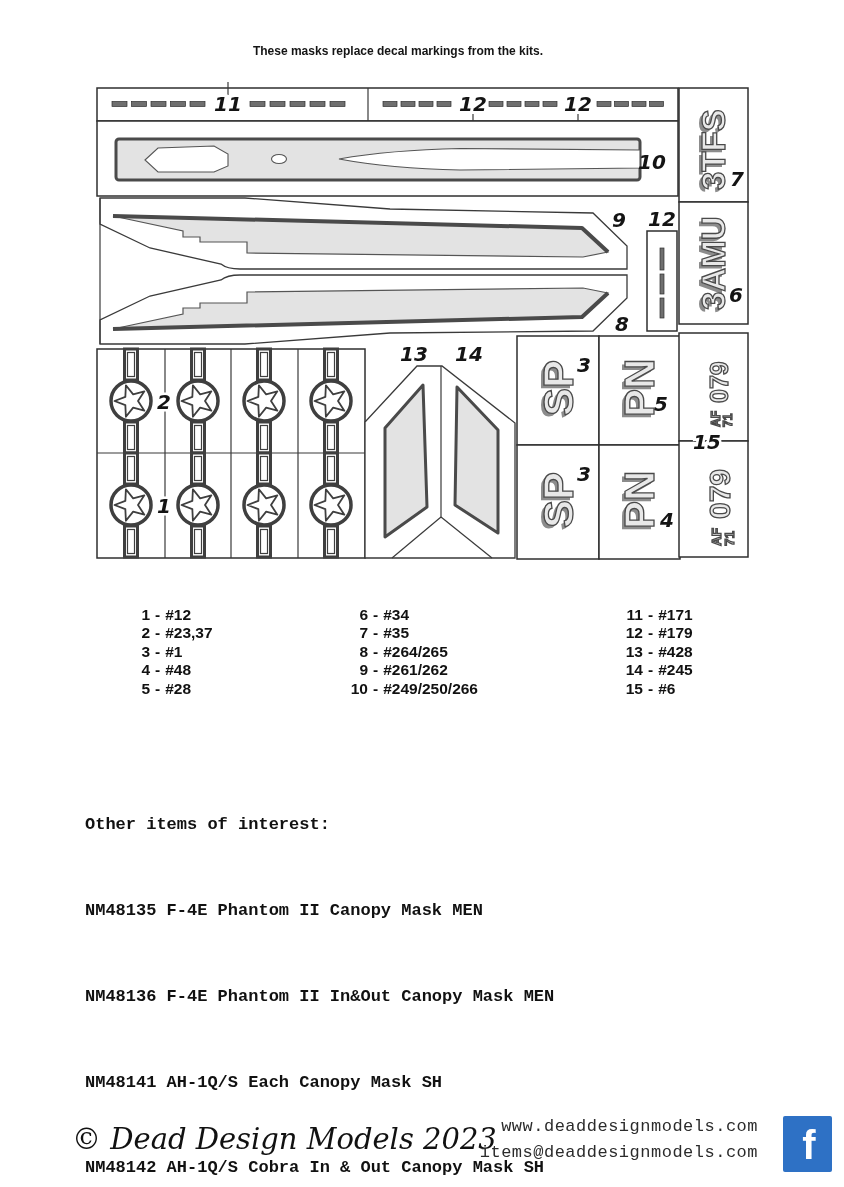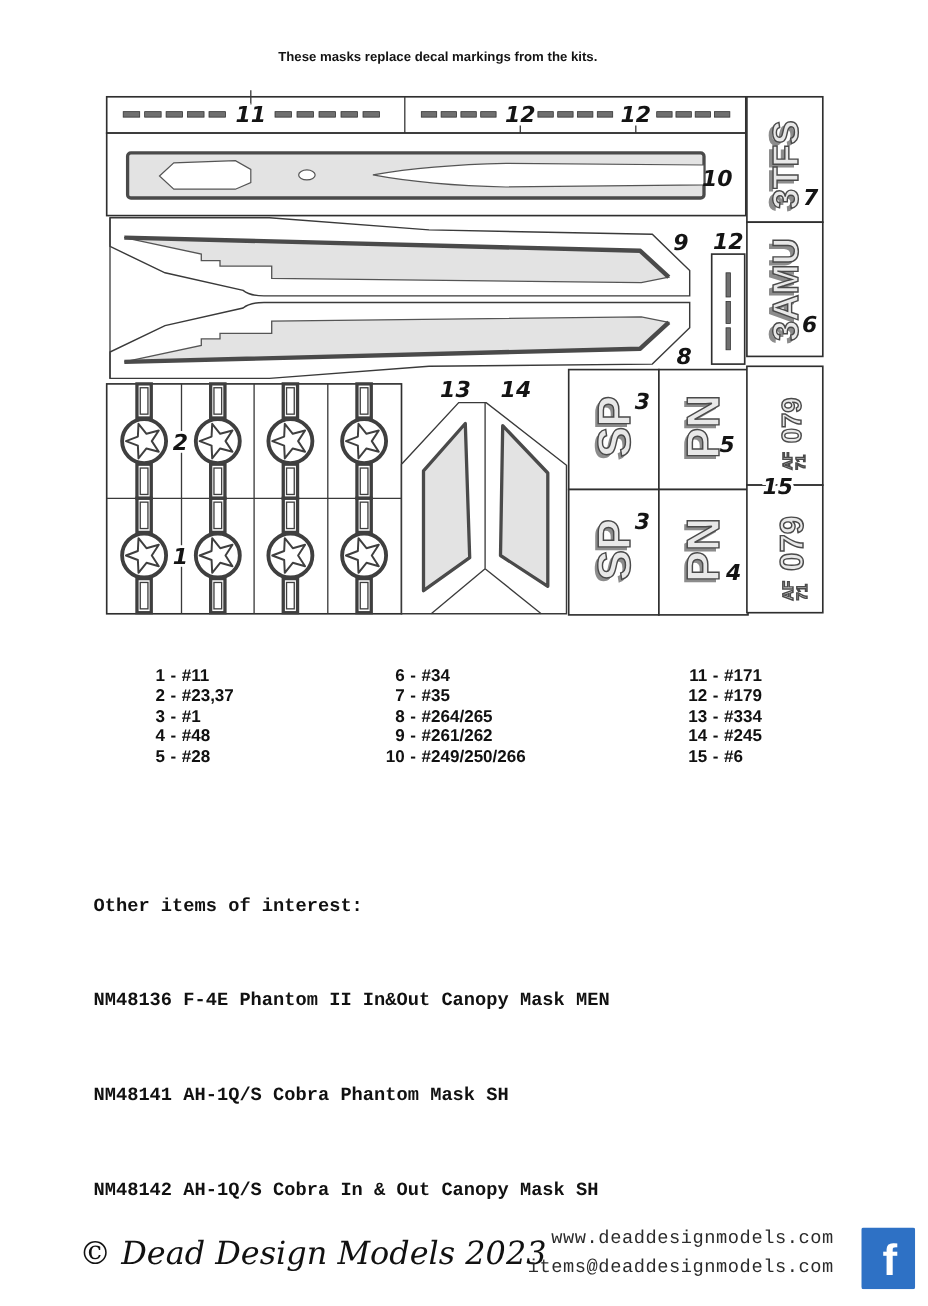--- a/index.html
+++ b/index.html
@@ -210,45 +210,46 @@
     <g transform="translate(720,499) rotate(-90)">
       <text class="maskletter" stroke-width="0.9" x="-47" y="1" font-size="13.5">AF</text>
       <text class="maskletter" stroke-width="0.9" x="-47" y="14" font-size="13.5">71</text>
       <text class="maskletter" stroke-width="1.1" x="-20" y="10" font-size="30">079</text>
     </g>
     <text class="hand halo" x="707" y="449">15</text>
   </g>
 </svg>
 
 <div class="legend-col" id="lcol1">
-  <div class="lrow"><span class="ln">1</span><span class="ls">-</span><span class="lv">#11</span></div>
+  <div class="lrow"><span class="ln">1</span><span class="ls">-</span><span class="lv">#12</span></div>
   <div class="lrow"><span class="ln">2</span><span class="ls">-</span><span class="lv">#23,37</span></div>
   <div class="lrow"><span class="ln">3</span><span class="ls">-</span><span class="lv">#1</span></div>
   <div class="lrow"><span class="ln">4</span><span class="ls">-</span><span class="lv">#48</span></div>
   <div class="lrow"><span class="ln">5</span><span class="ls">-</span><span class="lv">#28</span></div>
 </div>
 <div class="legend-col" id="lcol2">
   <div class="lrow"><span class="ln">6</span><span class="ls">-</span><span class="lv">#34</span></div>
   <div class="lrow"><span class="ln">7</span><span class="ls">-</span><span class="lv">#35</span></div>
   <div class="lrow"><span class="ln">8</span><span class="ls">-</span><span class="lv">#264/265</span></div>
   <div class="lrow"><span class="ln">9</span><span class="ls">-</span><span class="lv">#261/262</span></div>
   <div class="lrow"><span class="ln">10</span><span class="ls">-</span><span class="lv">#249/250/266</span></div>
 </div>
 <div class="legend-col" id="lcol3">
   <div class="lrow"><span class="ln">11</span><span class="ls">-</span><span class="lv">#171</span></div>
   <div class="lrow"><span class="ln">12</span><span class="ls">-</span><span class="lv">#179</span></div>
-  <div class="lrow"><span class="ln">13</span><span class="ls">-</span><span class="lv">#334</span></div>
+  <div class="lrow"><span class="ln">13</span><span class="ls">-</span><span class="lv">#428</span></div>
   <div class="lrow"><span class="ln">14</span><span class="ls">-</span><span class="lv">#245</span></div>
   <div class="lrow"><span class="ln">15</span><span class="ls">-</span><span class="lv">#6</span></div>
 </div>
 
 <div class="items">
   <div>Other items of interest:</div>
+  <div>NM48135 F-4E Phantom II Canopy Mask MEN</div>
   <div>NM48136 F-4E Phantom II In&amp;Out Canopy Mask MEN</div>
-  <div>NM48141 AH-1Q/S Cobra Phantom Mask SH</div>
+  <div>NM48141 AH-1Q/S Each Canopy Mask SH</div>
   <div>NM48142 AH-1Q/S Cobra In &amp; Out Canopy Mask SH</div>
   
   
   
   
   
   
   
 </div>
 

